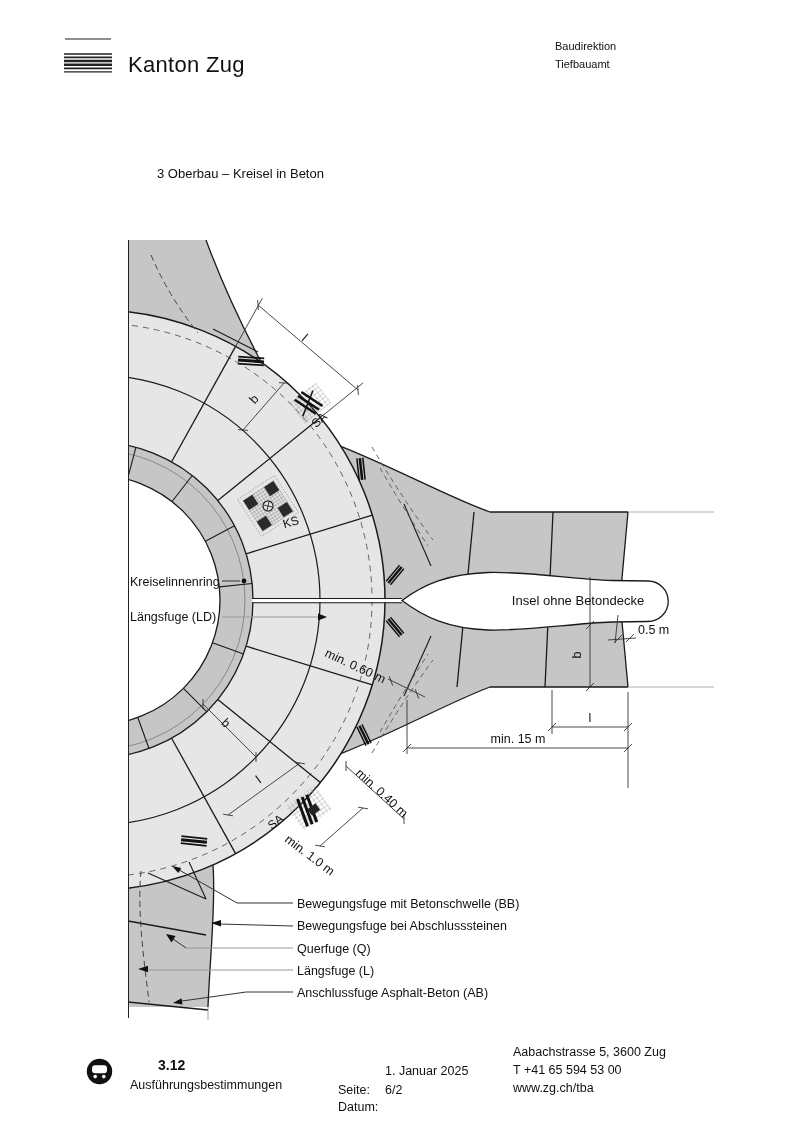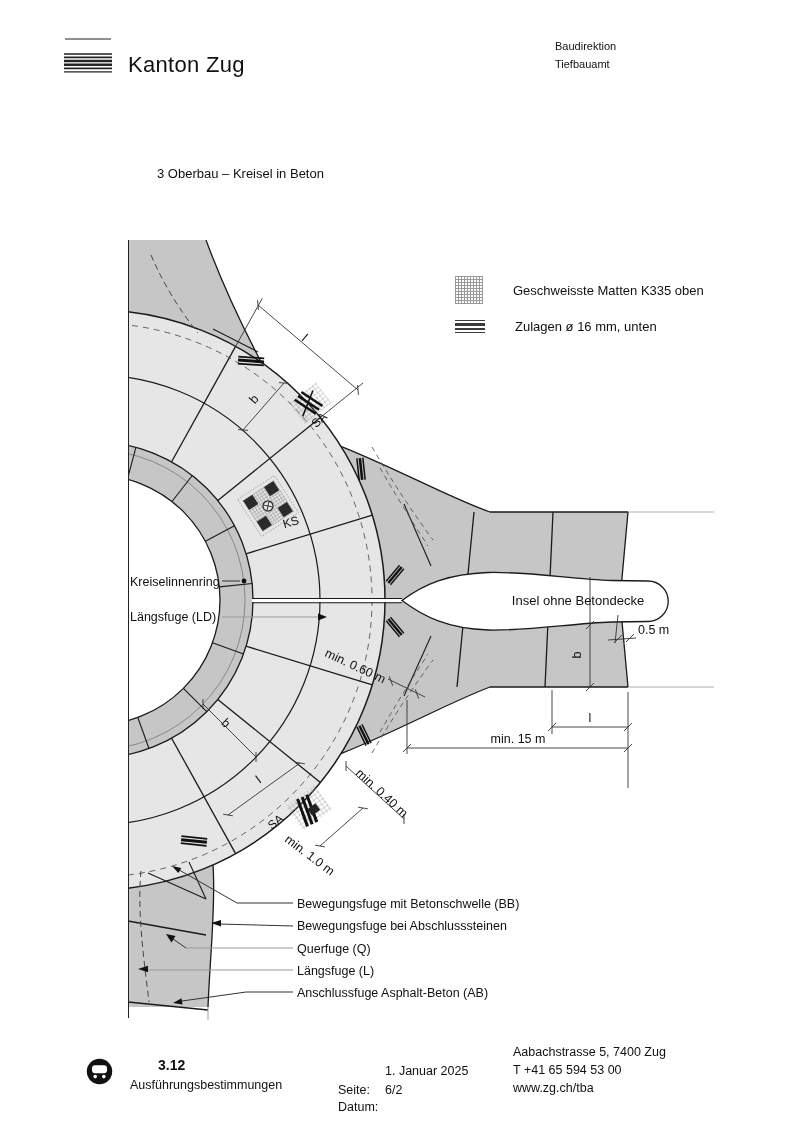--- a/index.html
+++ b/index.html
@@ -41,35 +41,20 @@
     <line x1="0" y1="35.8" x2="48" y2="35.8" stroke="#222" stroke-width="1.3"></line>
   </svg>
   <div class="abs brand">Kanton Zug</div>
   <div class="abs org">
     <div>Baudirektion</div>
     <div>Tiefbauamt</div>
   </div>
 
   <div class="abs doc-title">3 Oberbau – Kreisel in Beton</div>
 
-  <div class="abs legend">
-    <div class="legend-row">
-      <span class="mesh-box"></span>
-      <span class="lbl">Geschweisste Matten K335 oben</span>
-    </div>
-    <div class="legend-row">
-      <span class="bars-box">
-        <i style="height:1.5px"></i>
-          <i style="height:3px"></i>
-          <i style="height:2.5px"></i>
-          <i style="height:1.5px"></i>
-      </span>
-      <span class="lbl">Zulagen ø 16 mm, unten</span>
-    </div>
-  </div>
 
   <svg class="abs" style="left:0;top:0" width="794" height="1123" viewBox="0 0 794 1123">
     <defs>
       <clipPath id="clipDraw">
           <rect x="128" y="240" width="580" height="782"></rect>
         </clipPath>
       <pattern id="mesh" width="4" height="4" patternUnits="userSpaceOnUse">
         <path d="M0,0H4M0,0V4" stroke="#8f8f8f" stroke-width="0.7" fill="none"></path>
       </pattern>
       <pattern id="denseMesh" width="3" height="3" patternUnits="userSpaceOnUse">
@@ -304,18 +289,18 @@
   </svg>
   <div class="abs foot sec-num" style="left:130px;top:1056px">3.12</div>
   <div class="abs foot" style="left:130px;top:1076px">Ausführungsbestimmungen</div>
 
   <div class="abs foot" style="left:338px;top:1098px">Datum:</div>
   <div class="abs foot" style="left:385px;top:1062px">1. Januar 2025</div>
   <div class="abs foot" style="left:338px;top:1081px">Seite:</div>
   <div class="abs foot" style="left:385px;top:1081px">6/2</div>
 
   <div class="abs foot" style="left:513px;top:1043px">
-    <div>Aabachstrasse 5, 7400 Zug</div>
+    <div>Aabachstrasse 5, 3600 Zug</div>
     <div>T +41 65 594 53 00</div>
     <div>www.zg.ch/tba</div>
   </div>
 
 </div>
 
 </body></html>

